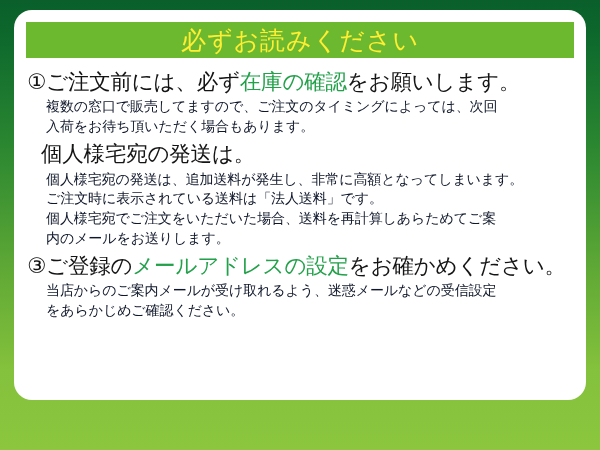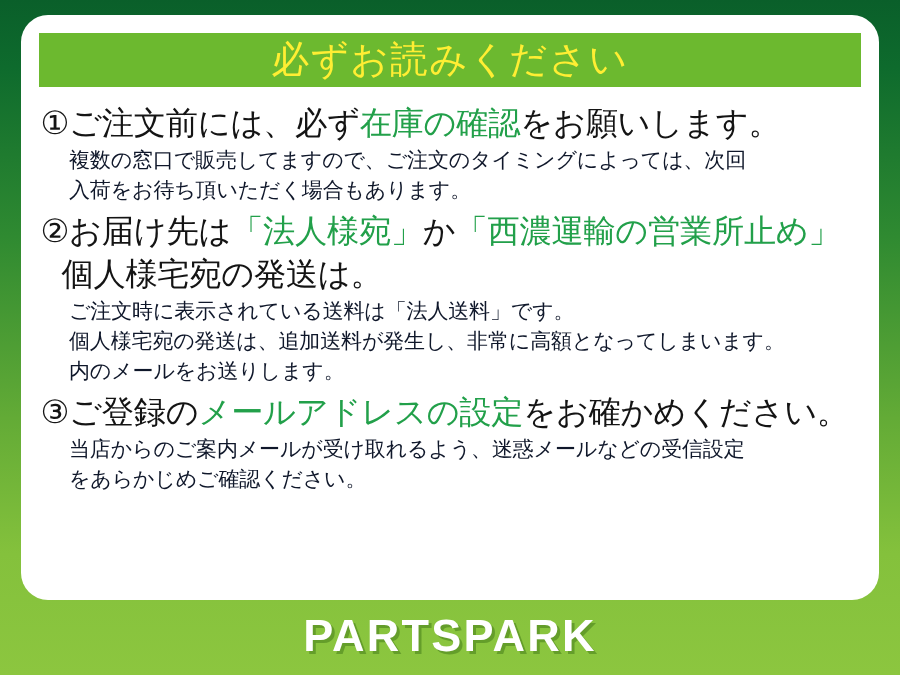--- a/index.html
+++ b/index.html
@@ -129,41 +129,36 @@
         <div class="item-head">
           <span>①</span><span>ご注文前には、必ず</span><span class="hl">在庫の確認</span><span>をお願いします。</span>
         </div>
         <div class="item-sub">
           <div>複数の窓口で販売してますので、ご注文のタイミングによっては、次回</div>
           <div>入荷をお待ち頂いただく場合もあります。</div>
         </div>
       </div>
 
       <div class="item">
-        <div class="item-head">
-          <span>②</span><span>お届け先は</span><span class="hl">「法人様宛」</span><span>か</span><span class="hl">「西濃運輸の営業所止め」</span>
-        </div>
         <div class="item-head indent2">個人様宅宛の発送は。</div>
         <div class="item-sub">
+          <div>個人様宅宛の発送は、追加送料が発生し、非常に高額となってしまいます。</div>
           <div>ご注文時に表示されている送料は「法人送料」です。</div>
-          <div>個人様宅宛の発送は、追加送料が発生し、非常に高額となってしまいます。</div>
+          <div>個人様宅宛でご注文をいただいた場合、送料を再計算しあらためてご案</div>
           <div>内のメールをお送りします。</div>
         </div>
       </div>
 
       <div class="item">
         <div class="item-head">
           <span>③</span><span>ご登録の</span><span class="hl">メールアドレスの設定</span><span>をお確かめください。</span>
         </div>
         <div class="item-sub">
           <div>当店からのご案内メールが受け取れるよう、迷惑メールなどの受信設定</div>
           <div>をあらかじめご確認ください。</div>
         </div>
       </div>
 
     </div>
   </div>
 
-  <div id="footer">
-    <span id="footer-text">PARTSPARK</span>
-  </div>
 
 </div>
 
 </body></html>

